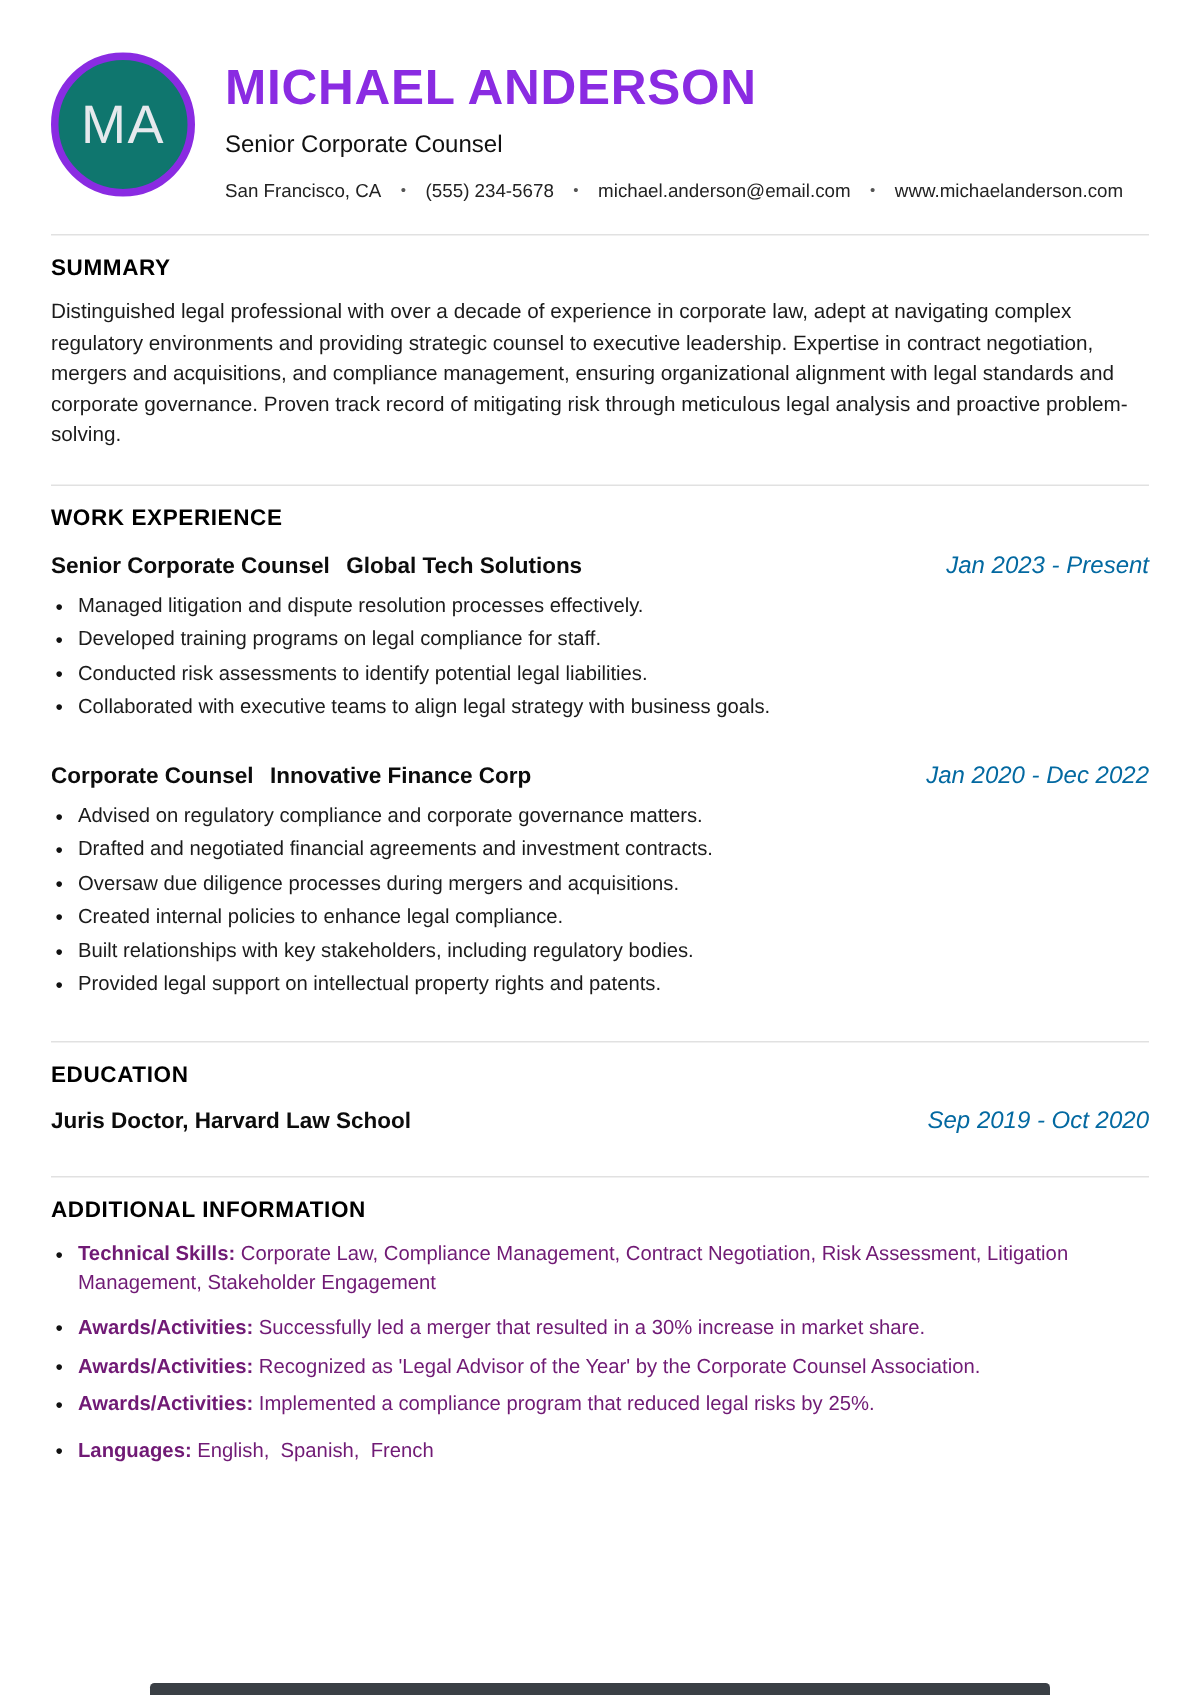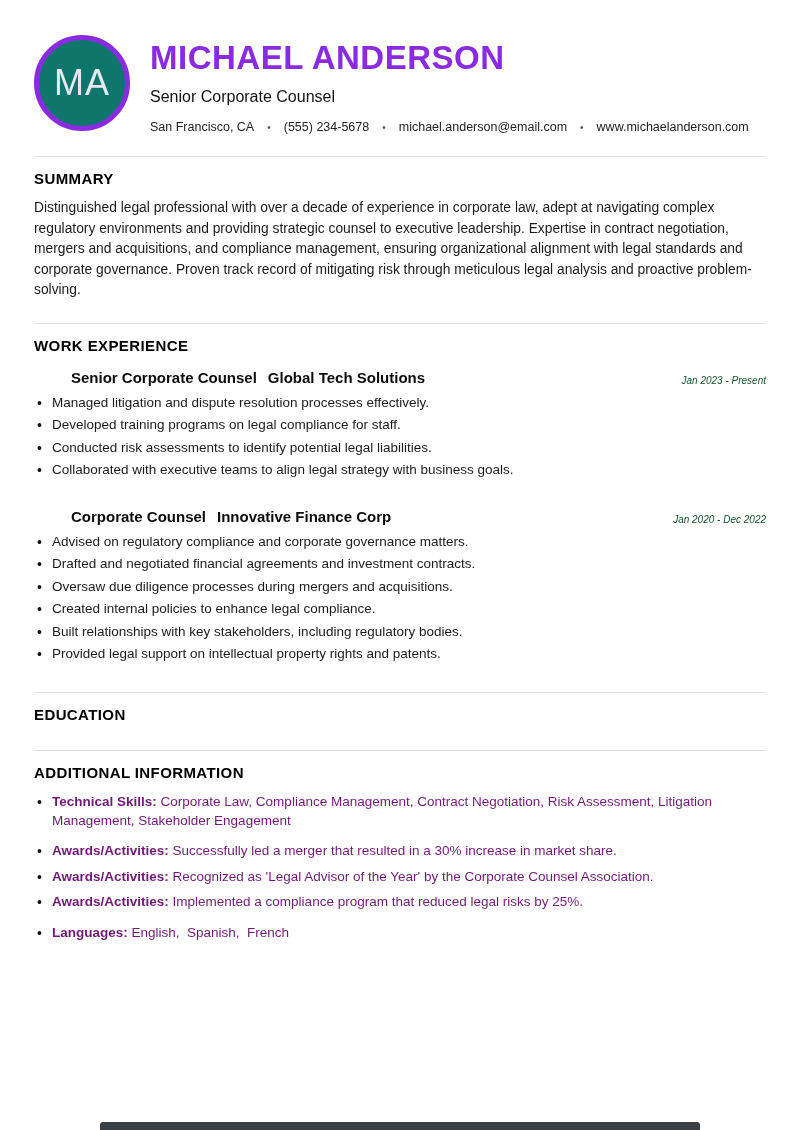--- a/index.html
+++ b/index.html
@@ -29,24 +29,24 @@
 
   
   .divider { border: 0; border-top: 1px solid #e1e1e1; margin-top: 22px; }
   .section-heading {
     color: #000000; font-size: 15px; font-weight: bold;
     letter-spacing: 0.4px; margin-top: 13px;
   }
   .summary-text { margin-top: 11px; font-size: 13.8px; line-height: 20.5px; color: #1b1b1b; }
 
   
-  .job-header { display: flex; justify-content: space-between; align-items: flex-end; margin-top: 15px; margin-left: 37px; }
+  .job-header { display: flex; justify-content: space-between; align-items: center; margin-top: 15px; }
   .job-header-left { font-size: 15px; font-weight: bold; color: #0c0c0c; }
   .company { margin-left: 11px; }
-  .dates { font-size: 10px; font-style: italic; color: #14532d; white-space: nowrap; }
+  .dates { font-size: 16px; font-style: italic; color: #0369a1; white-space: nowrap; }
 
   ul.bullets { list-style: none; margin-top: 9px; }
   ul.bullets li {
     position: relative; padding-left: 18px;
     font-size: 13.5px; line-height: 16px; margin-bottom: 6.5px; color: #1b1b1b;
   }
   ul.bullets li::before {
     content: "\2022"; position: absolute; left: 3px; top: 0;
     font-size: 14px; color: #111;
   }
@@ -139,20 +139,24 @@
       <li>Drafted and negotiated financial agreements and investment contracts.</li>
       <li>Oversaw due diligence processes during mergers and acquisitions.</li>
       <li>Created internal policies to enhance legal compliance.</li>
       <li>Built relationships with key stakeholders, including regulatory bodies.</li>
       <li>Provided legal support on intellectual property rights and patents.</li>
     </ul>
   </div>
 
   <hr class="divider pre-edu">
   <div class="section-heading">EDUCATION</div>
+  <div class="edu-row">
+    <span class="degree">Juris Doctor, Harvard Law School</span>
+    <span class="dates">Sep 2019 - Oct 2020</span>
+  </div>
 
   <hr class="divider pre-addl">
   <div class="section-heading">ADDITIONAL INFORMATION</div>
   <ul class="addl">
     <li>
       <span class="addl-label">Technical Skills:</span>
       <span class="addl-text">Corporate Law, Compliance Management, Contract Negotiation, Risk Assessment, Litigation Management, Stakeholder Engagement</span>
     </li>
     <li class="spaced">
       <span class="addl-label">Awards/Activities:</span>

